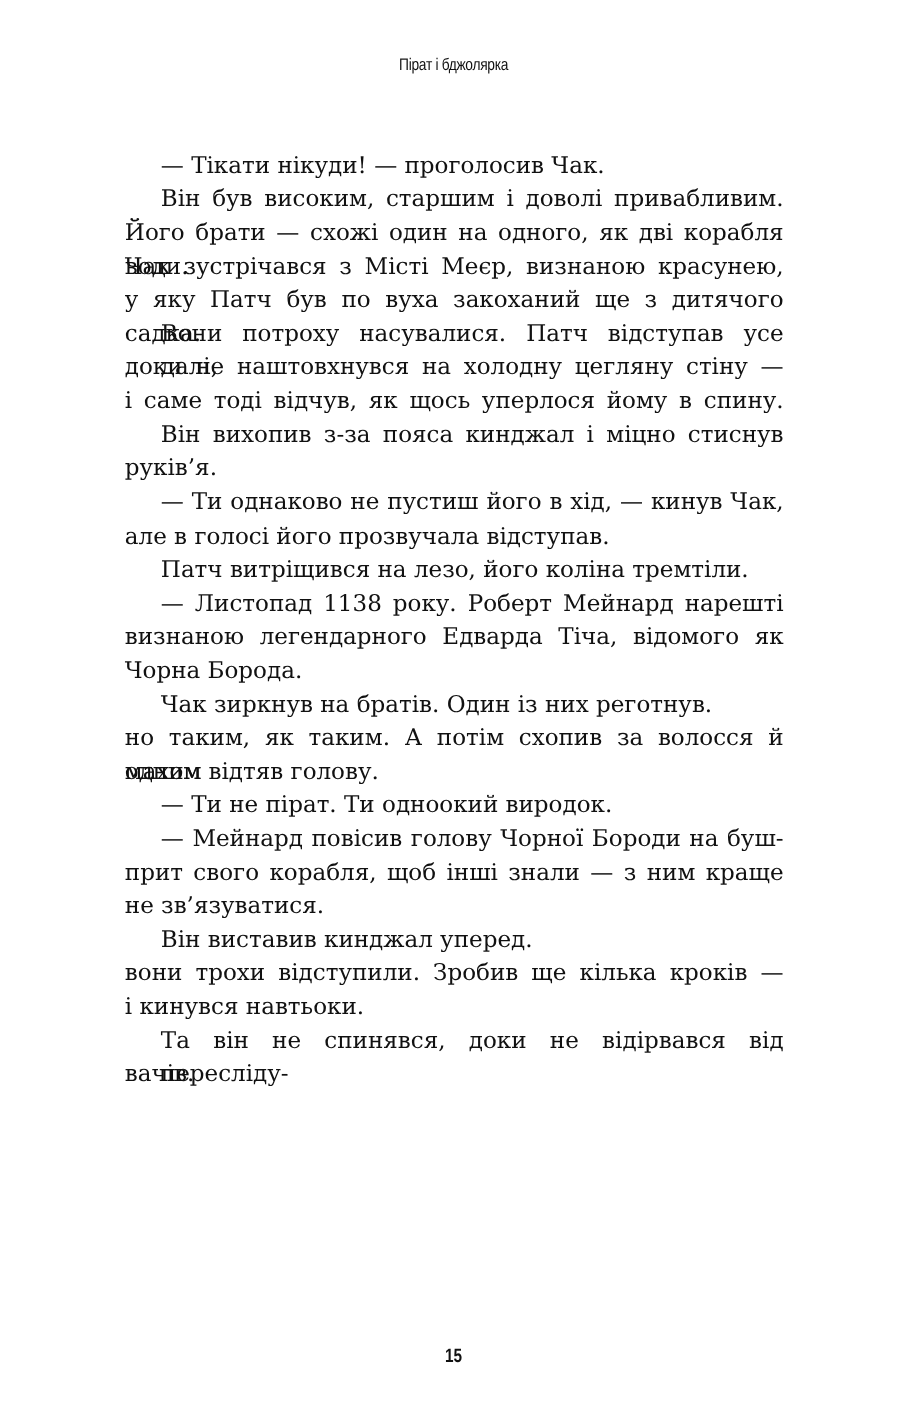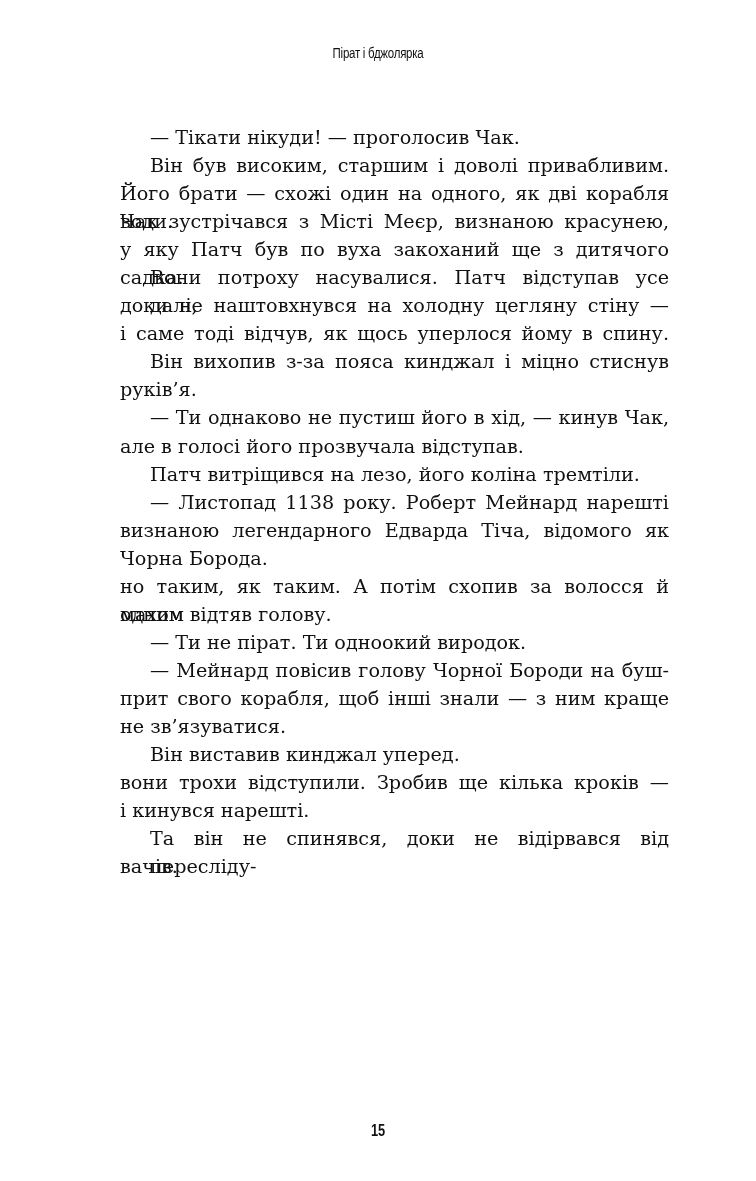--- a/index.html
+++ b/index.html
@@ -3,21 +3,21 @@
   <meta charset="utf-8">
   <style>
     html, body { margin: 0; padding: 0; background: #ffffff; }
     body { width: 756px; height: 1181px; position: relative; overflow: hidden; }
     .running-head {
       position: absolute; top: 45px; left: 0; width: 756px; text-align: center;
       font-family: "Liberation Sans", sans-serif; font-size: 14px; color: #111;
       letter-spacing: -0.3px; transform: scaleX(0.82); transform-origin: center;
     }
     .body-text {
-      position: absolute; top: 124px; left: 120px; width: 549px;
+      position: absolute; top: 124px; left: 104px; width: 549px;
       font-family: "DejaVu Serif", serif; font-size: 19.2px; line-height: 28.05px; color: #111;
     }
     .line { height: 28.05px; white-space: nowrap; display: block; }
     .line.indent { padding-left: 30px; }
     .line.justify { text-align: justify; text-align-last: justify; white-space: normal; }
     .page-number {
       position: absolute; top: 1122px; left: 0; width: 756px; text-align: center;
       font-family: "Liberation Sans", sans-serif; font-size: 16px; font-weight: bold; color: #111;
       transform: scaleX(0.8); transform-origin: center;
     }
@@ -37,26 +37,27 @@
     <div class="line justify">доки не наштовхнувся на холодну цегляну стіну —</div>
     <div class="line justify">і саме тоді відчув, як щось уперлося йому в спину.</div>
     <div class="line indent justify">Він вихопив з-за пояса кинджал і міцно стиснув</div>
     <div class="line">руків’я.</div>
     <div class="line indent justify">— Ти однаково не пустиш його в хід, — кинув Чак,</div>
     <div class="line">але в голосі його прозвучала відступав.</div>
     <div class="line indent">Патч витріщився на лезо, його коліна тремтіли.</div>
     <div class="line indent justify">— Листопад 1138 року. Роберт Мейнард нарешті</div>
     <div class="line justify">визнаною легендарного Едварда Тіча, відомого як</div>
     <div class="line">Чорна Борода.</div>
+    <div class="line indent">Чак зиркнув на братів. Один із них реготнув.</div>
     <div class="line justify">но таким, як таким. А потім схопив за волосся й одним</div>
     <div class="line">махом відтяв голову.</div>
     <div class="line indent">— Ти не пірат. Ти одноокий виродок.</div>
     <div class="line indent justify">— Мейнард повісив голову Чорної Бороди на буш-</div>
     <div class="line justify">прит свого корабля, щоб інші знали — з ним краще</div>
     <div class="line">не зв’язуватися.</div>
     <div class="line indent">Він виставив кинджал уперед.</div>
     <div class="line justify">вони трохи відступили. Зробив ще кілька кроків —</div>
-    <div class="line">і кинувся нарешті.</div>
+    <div class="line">і кинувся навтьоки.</div>
     <div class="line indent justify">Та він не спинявся, доки не відірвався від пересліду-</div>
     <div class="line">вачів.</div>
   </div>
 
 <div class="page-number">15</div>
 
 </body></html>

